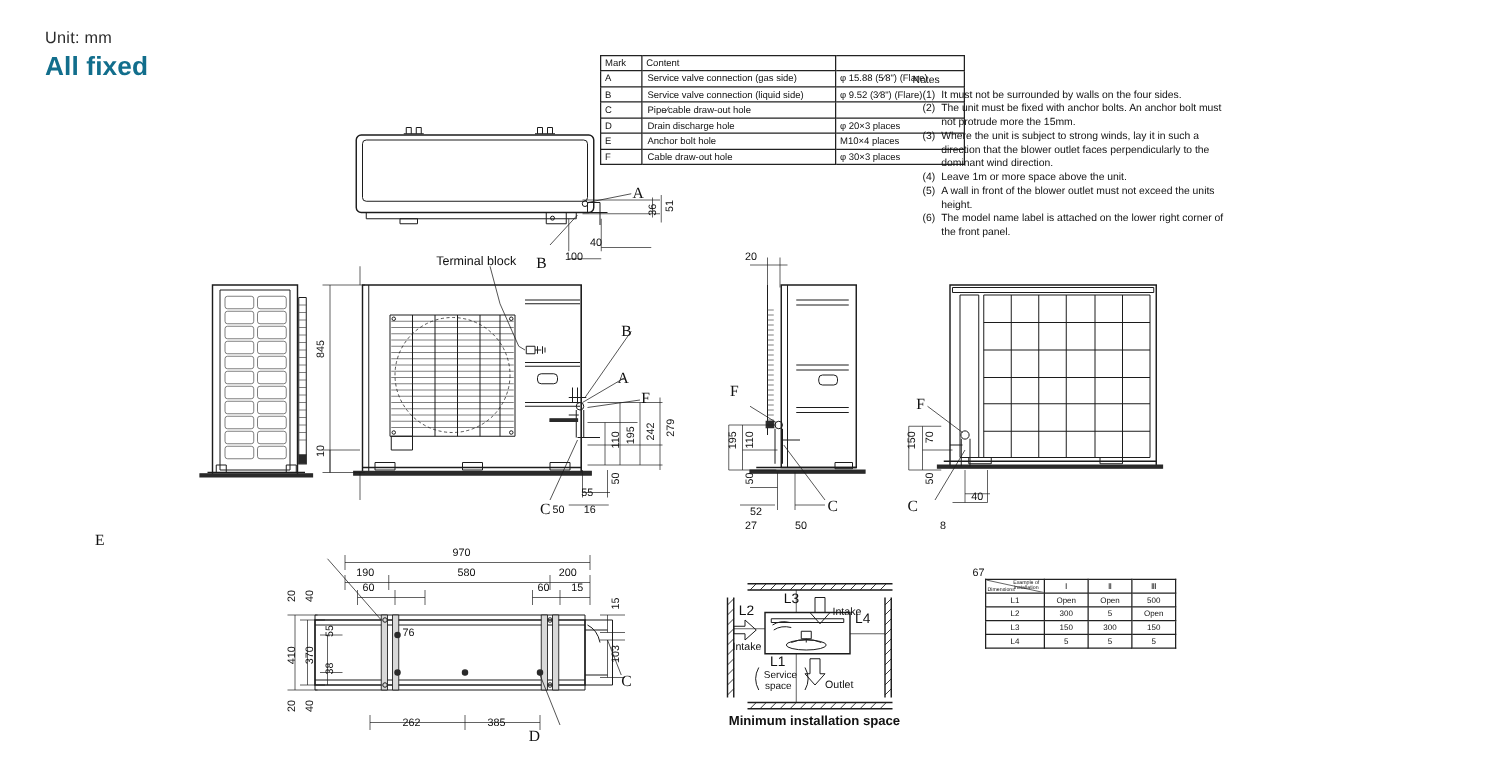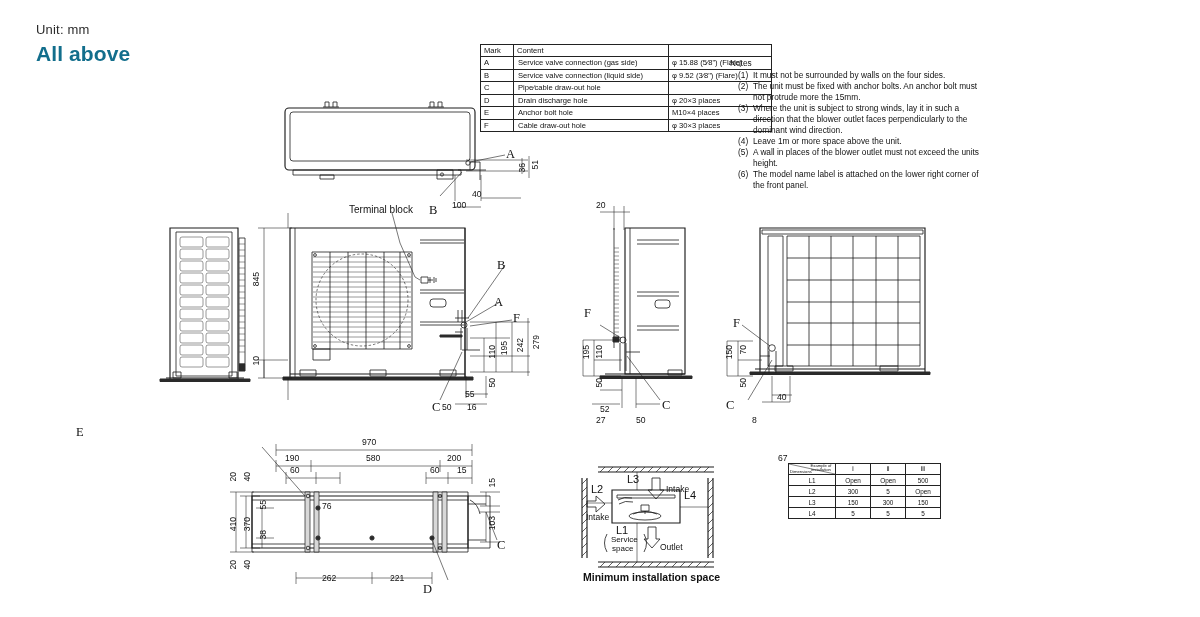--- a/index.html
+++ b/index.html
@@ -64,21 +64,21 @@
   table.lt td{border:1px solid #222;text-align:center;padding:0 2px;height:10px;min-width:30px;font-weight:normal;}
   td.corner{position:relative;width:42px;height:20px;padding:0;overflow:hidden;}
   td.corner .c1{position:absolute;right:2px;top:0px;font-size:4.2px;line-height:1.05;text-align:center;width:24px;}
   td.corner .c2{position:absolute;left:1px;bottom:0px;font-size:4.2px;}
   td.corner .diag{position:absolute;left:0;top:0;width:100%;height:100%;}
 </style>
 </head>
 <body>
 
 <div class="abs" id="unit-label">Unit: mm</div>
-<div class="abs" id="page-title">All above</div>
+<div class="abs" id="page-title">All fixed</div>
 
 <div class="abs" id="marks-wrap">
   <table class="mk">
     <thead>
       <tr>
         <th class="w-mark">Mark</th>
         <th class="w-content">Content</th>
         <th class="w-val"></th>
       </tr>
     </thead>
@@ -130,21 +130,21 @@
   <div class="nrow">
     <div class="nnum">(3)</div>
     <div class="ntxt">Where the unit is subject to strong winds, lay it in such a direction that the blower outlet faces perpendicularly to the dominant wind direction.</div>
   </div>
   <div class="nrow">
     <div class="nnum">(4)</div>
     <div class="ntxt">Leave 1m or more space above the unit.</div>
   </div>
   <div class="nrow">
     <div class="nnum">(5)</div>
-    <div class="ntxt">A wall in places of the blower outlet must not exceed the units height.</div>
+    <div class="ntxt">A wall in front of the blower outlet must not exceed the units height.</div>
   </div>
   <div class="nrow">
     <div class="nnum">(6)</div>
     <div class="ntxt">The model name label is attached on the lower right corner of the front panel.</div>
   </div>
 </div>
 
 <svg id="draw" viewBox="0 0 1200 617">
 
   <g>
@@ -543,21 +543,21 @@
 <div class="dimv" style="left:487px;top:516px;">103</div>
 <div class="dimv" style="left:228px;top:472px;">20</div>
 <div class="dimv" style="left:242px;top:472px;">40</div>
 <div class="dimv" style="left:228px;top:517px;">410</div>
 <div class="dimv" style="left:242px;top:517px;">370</div>
 <div class="dimv" style="left:258px;top:500px;">55</div>
 <div class="dimv" style="left:258px;top:530px;">38</div>
 <div class="dimv" style="left:228px;top:560px;">20</div>
 <div class="dimv" style="left:242px;top:560px;">40</div>
 <div class="dim" style="left:322px;top:573px;">262</div>
-<div class="dim" style="left:390px;top:573px;">221</div>
+<div class="dim" style="left:390px;top:573px;">385</div>
 
 <div class="biglbl" style="left:627px;top:473px;">L3</div>
 <div class="lbl" style="left:666px;top:484px;font-size:8.5px;">Intake</div>
 <div class="biglbl" style="left:591px;top:483px;">L2</div>
 <div class="lbl" style="left:586px;top:512px;font-size:8.5px;">Intake</div>
 <div class="biglbl" style="left:684px;top:489px;">L4</div>
 <div class="biglbl" style="left:616px;top:524px;">L1</div>
 <div class="lbl" style="left:660px;top:542px;font-size:8.5px;">Outlet</div>
 <div class="lbl" style="left:611px;top:535px;font-size:8px;">Service</div>
 <div class="lbl" style="left:612px;top:544px;font-size:8px;">space</div>

